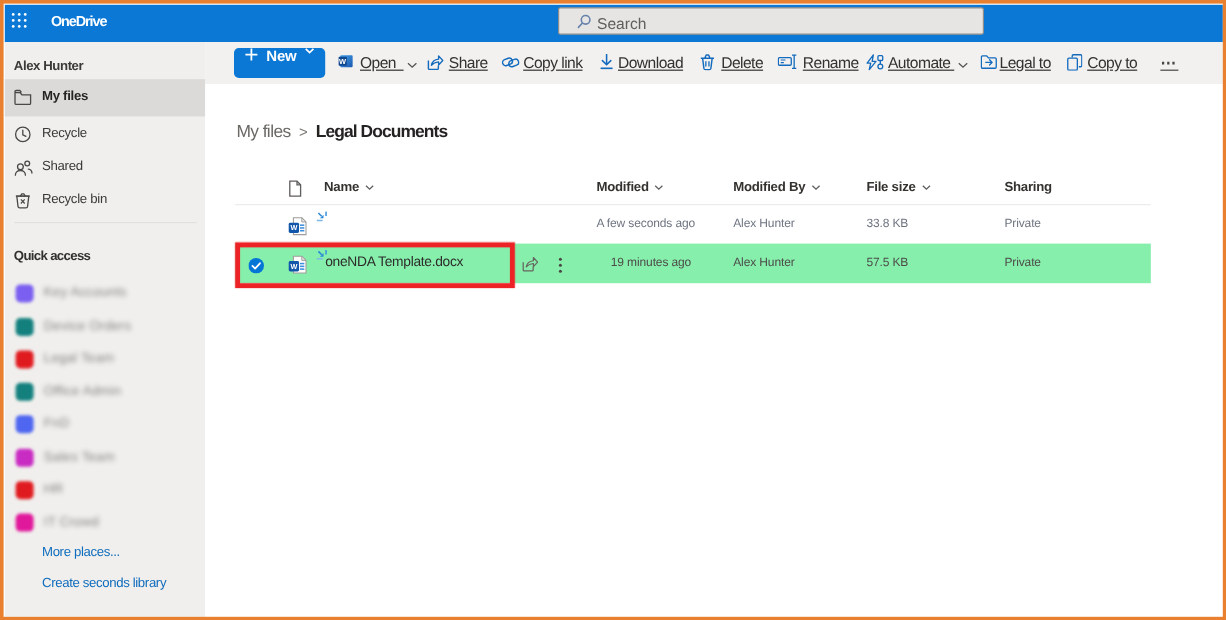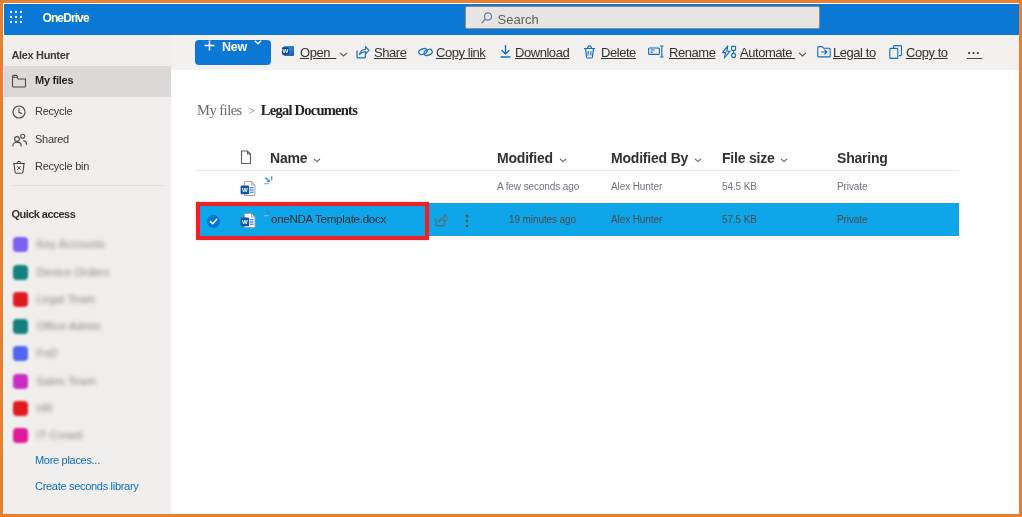--- a/index.html
+++ b/index.html
@@ -30,30 +30,30 @@
   .bluelink{position:absolute;left:31.5px;font-size:11px;color:#0f6cbd;letter-spacing:-0.3px;}
   
   #toolbar{left:171px;top:35px;width:847.5px;height:35px;background:#f2f1f0;}
   #newbtn{left:24px;top:5px;width:76px;height:25px;background:#0a78d4;border-radius:4px;
           color:#fff;font-size:12.5px;font-weight:bold;display:flex;align-items:flex-start;justify-content:center;gap:7px;}
   .tbi{position:absolute;top:0;height:35px;}
   .tbi .ic{position:absolute;top:10px;left:0;}
   .tbi .tx{position:absolute;top:10px;font-size:13px;color:#33322f;white-space:nowrap;letter-spacing:-0.45px;text-decoration:underline;}
   
   #main{left:171px;top:70px;width:847.5px;height:443.5px;background:#fff;}
-  #crumb{left:26px;top:32px;font-size:14.5px;color:#6b6966;letter-spacing:-0.5px;font-family:Liberation Serif, serif;}
+  #crumb{left:26px;top:32px;font-size:14.5px;color:#6b6966;letter-spacing:-0.5px;}
   #crumb b{color:#242322;font-weight:bold;letter-spacing:-0.75px;}
   
-  .hcell{position:absolute;top:0;font-size:14px;font-weight:bold;color:#33322f;white-space:nowrap;letter-spacing:-0.2px;}
+  .hcell{position:absolute;top:0;font-size:11px;font-weight:bold;color:#33322f;white-space:nowrap;letter-spacing:-0.2px;}
   #thead{left:0;top:80px;width:847.5px;height:20px;}
   #headline{left:25px;top:99.5px;width:763px;height:1px;background:#edebe9;}
   .row{position:absolute;left:25px;width:763px;height:33px;}
   .rcell{position:absolute;font-size:10px;color:#6e7480;white-space:nowrap;top:11px;letter-spacing:-0.1px;}
   .fname{position:absolute;font-size:11.5px;color:#41403e;white-space:nowrap;top:10px;letter-spacing:-0.75px;}
-  #row2{background:#0ea5e9;}
+  #row2{background:#86efac;}
   #redbox{left:25px;top:132px;width:233px;height:38px;border:4px solid #ed2227;box-sizing:border-box;z-index:5;box-shadow:0 0 1px rgba(237,34,39,.7), inset 0 0 1px rgba(237,34,39,.7);}
 </style>
 </head>
 <body>
   <div id="frame"></div>
   <div class="abs" id="topbar">
     <svg class="abs" id="waffle" width="14" height="14">
       <g fill="#fff">
         <circle cx="2" cy="2" r="1.15"></circle>
         <circle cx="7" cy="2" r="1.15"></circle>
@@ -258,21 +258,21 @@
         <text x="4.9" y="12" font-size="6.1" font-weight="bold" fill="#fff" text-anchor="middle" font-family="Liberation Sans">W</text>
       </svg>
       <svg class="abs" style="left:67px;top:6px" width="10" height="10" viewBox="0 0 10 10">
         <path d="M8.7 0.3 V4.1" stroke="#3a96dd" stroke-width="1.3" fill="none"></path>
         <path d="M2.3 1.5 L5 4.2" stroke="#2b88d8" stroke-width="1.3" fill="none"></path>
         <path d="M6.6 2.9 L6.6 5.9 L3.6 5.9 Z" fill="#2b88d8"></path>
         <path d="M1 7.7 H5.9" stroke="#7fb8e6" stroke-width="1.2"></path>
       </svg>
       <div class="rcell" style="left:301px">A few seconds ago</div>
       <div class="rcell" style="left:415px">Alex Hunter</div>
-      <div class="rcell" style="left:526px">54.5 KB</div>
+      <div class="rcell" style="left:526px">33.8 KB</div>
       <div class="rcell" style="left:641px">Private</div>
     </div>
     <div class="row" id="row2" style="top:133px">
       <svg class="abs" style="left:11px;top:12px" width="13" height="13" viewBox="0 0 13 13">
         <circle cx="6.5" cy="6.5" r="6.5" fill="#0576d5"></circle>
         <path d="M3.4 6.6 L5.6 8.8 L9.6 4.4" fill="none" stroke="#fff" stroke-width="1.5" stroke-linecap="round" stroke-linejoin="round"></path>
       </svg>
       <svg class="abs" style="left:44px;top:9px" width="17" height="17" viewBox="0 0 17 17">
         <path d="M4.5 1.5 h7 l3.5 3.5 v10.5 h-10.5 z" fill="#fff" stroke="#9f9d9b" stroke-width="0.9"></path>
         <path d="M11.5 1.5 v3.5 h3.5 z" fill="#e8e6e4" stroke="#9f9d9b" stroke-width="0.8"></path>

